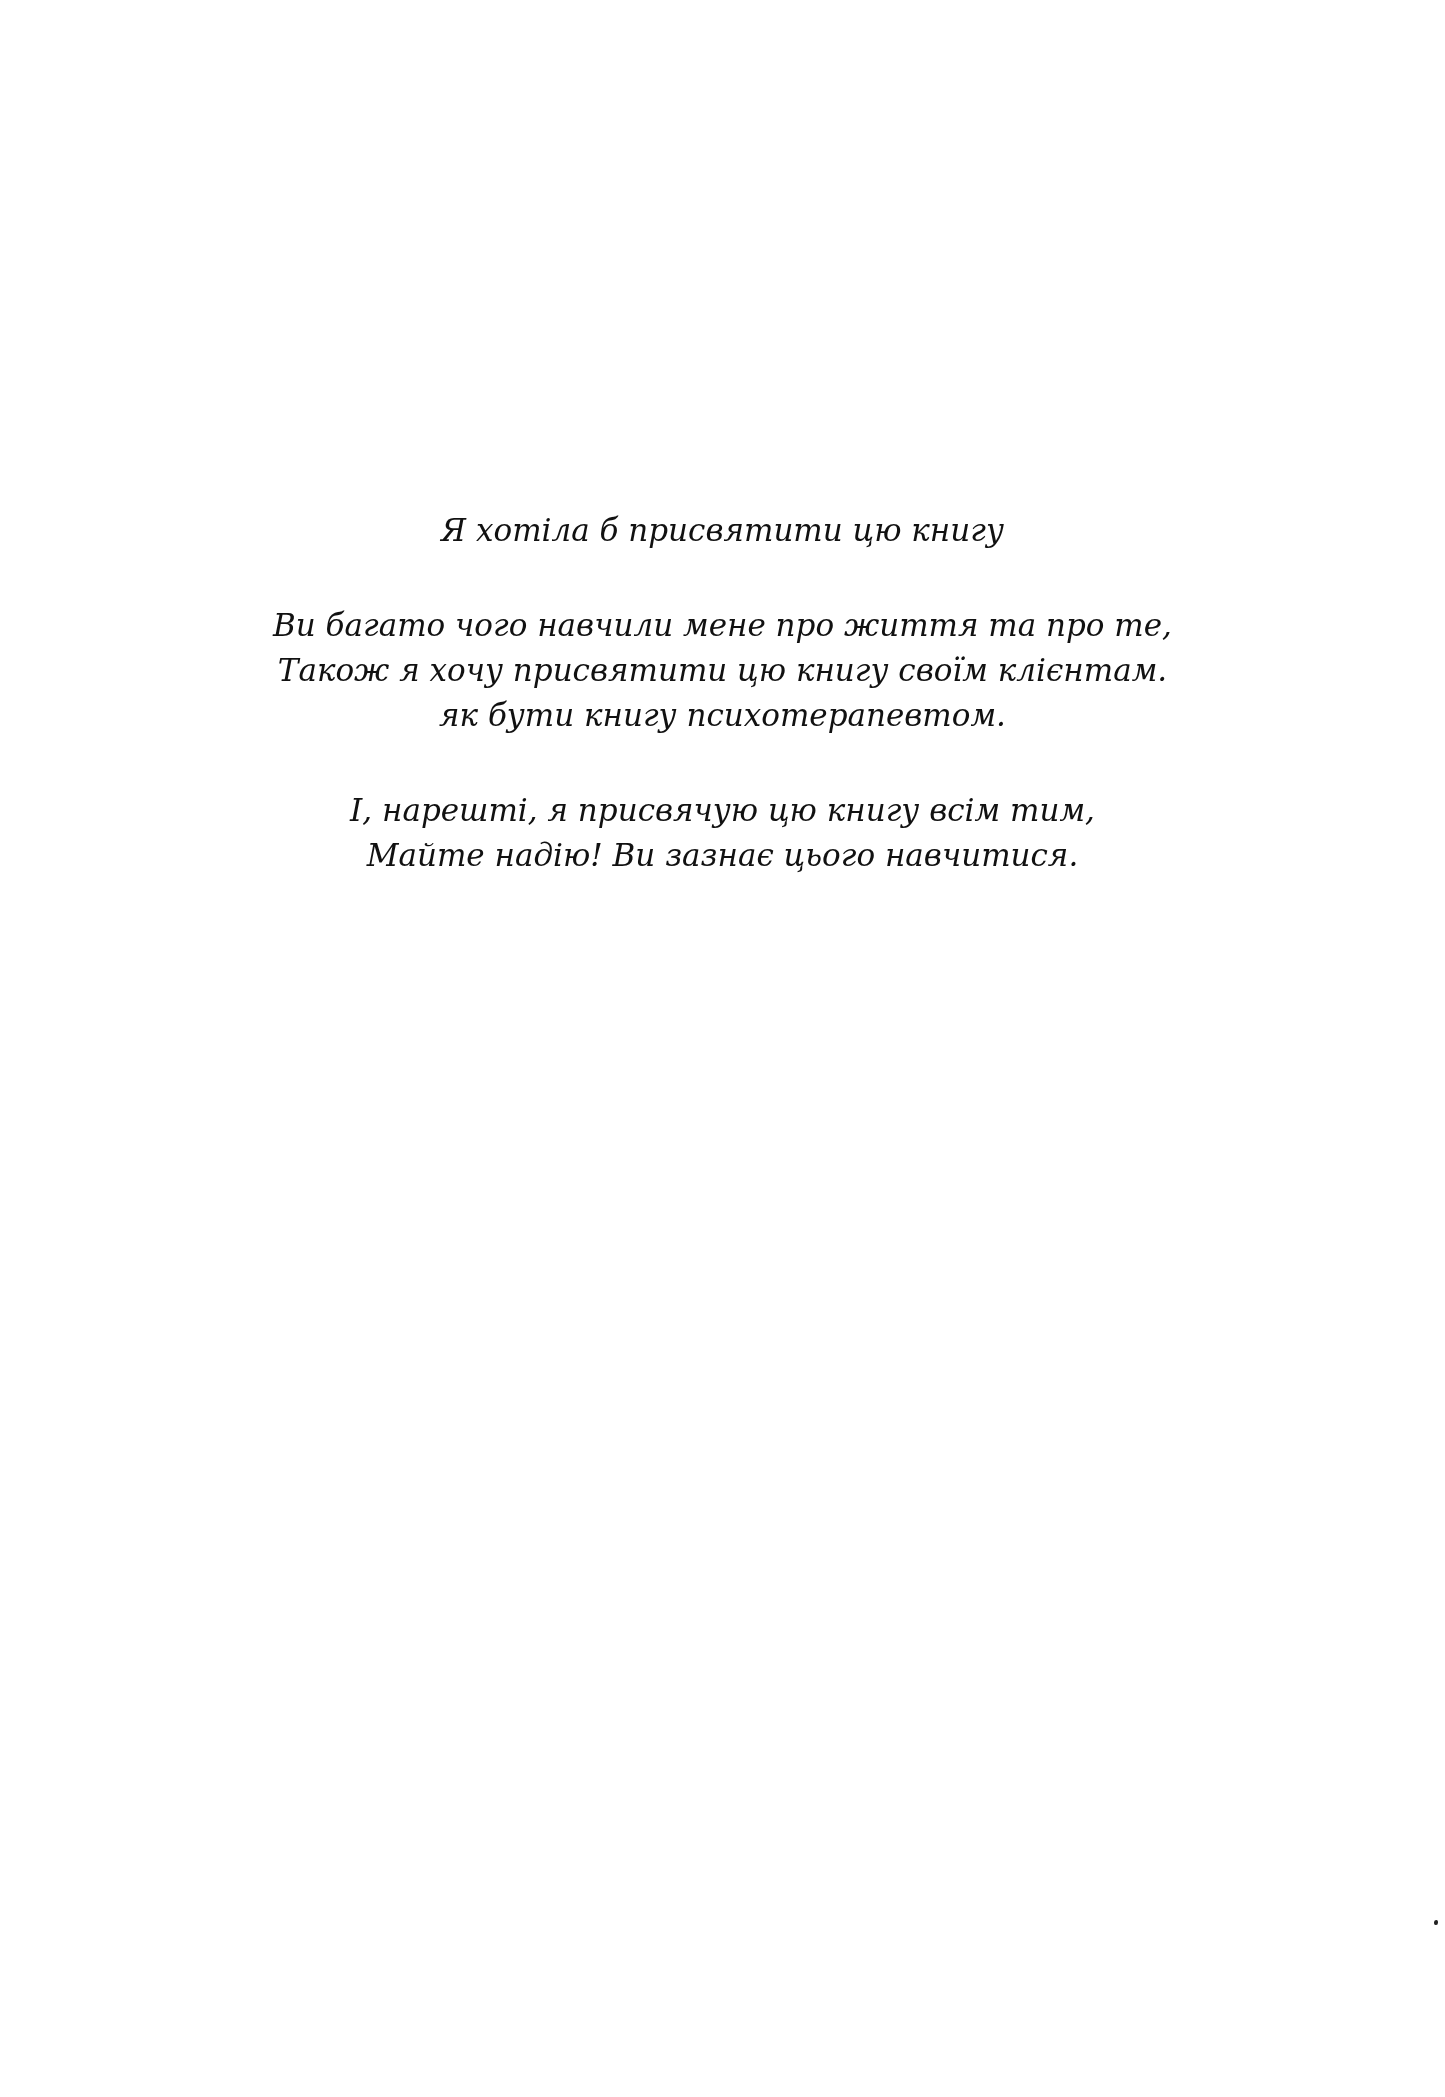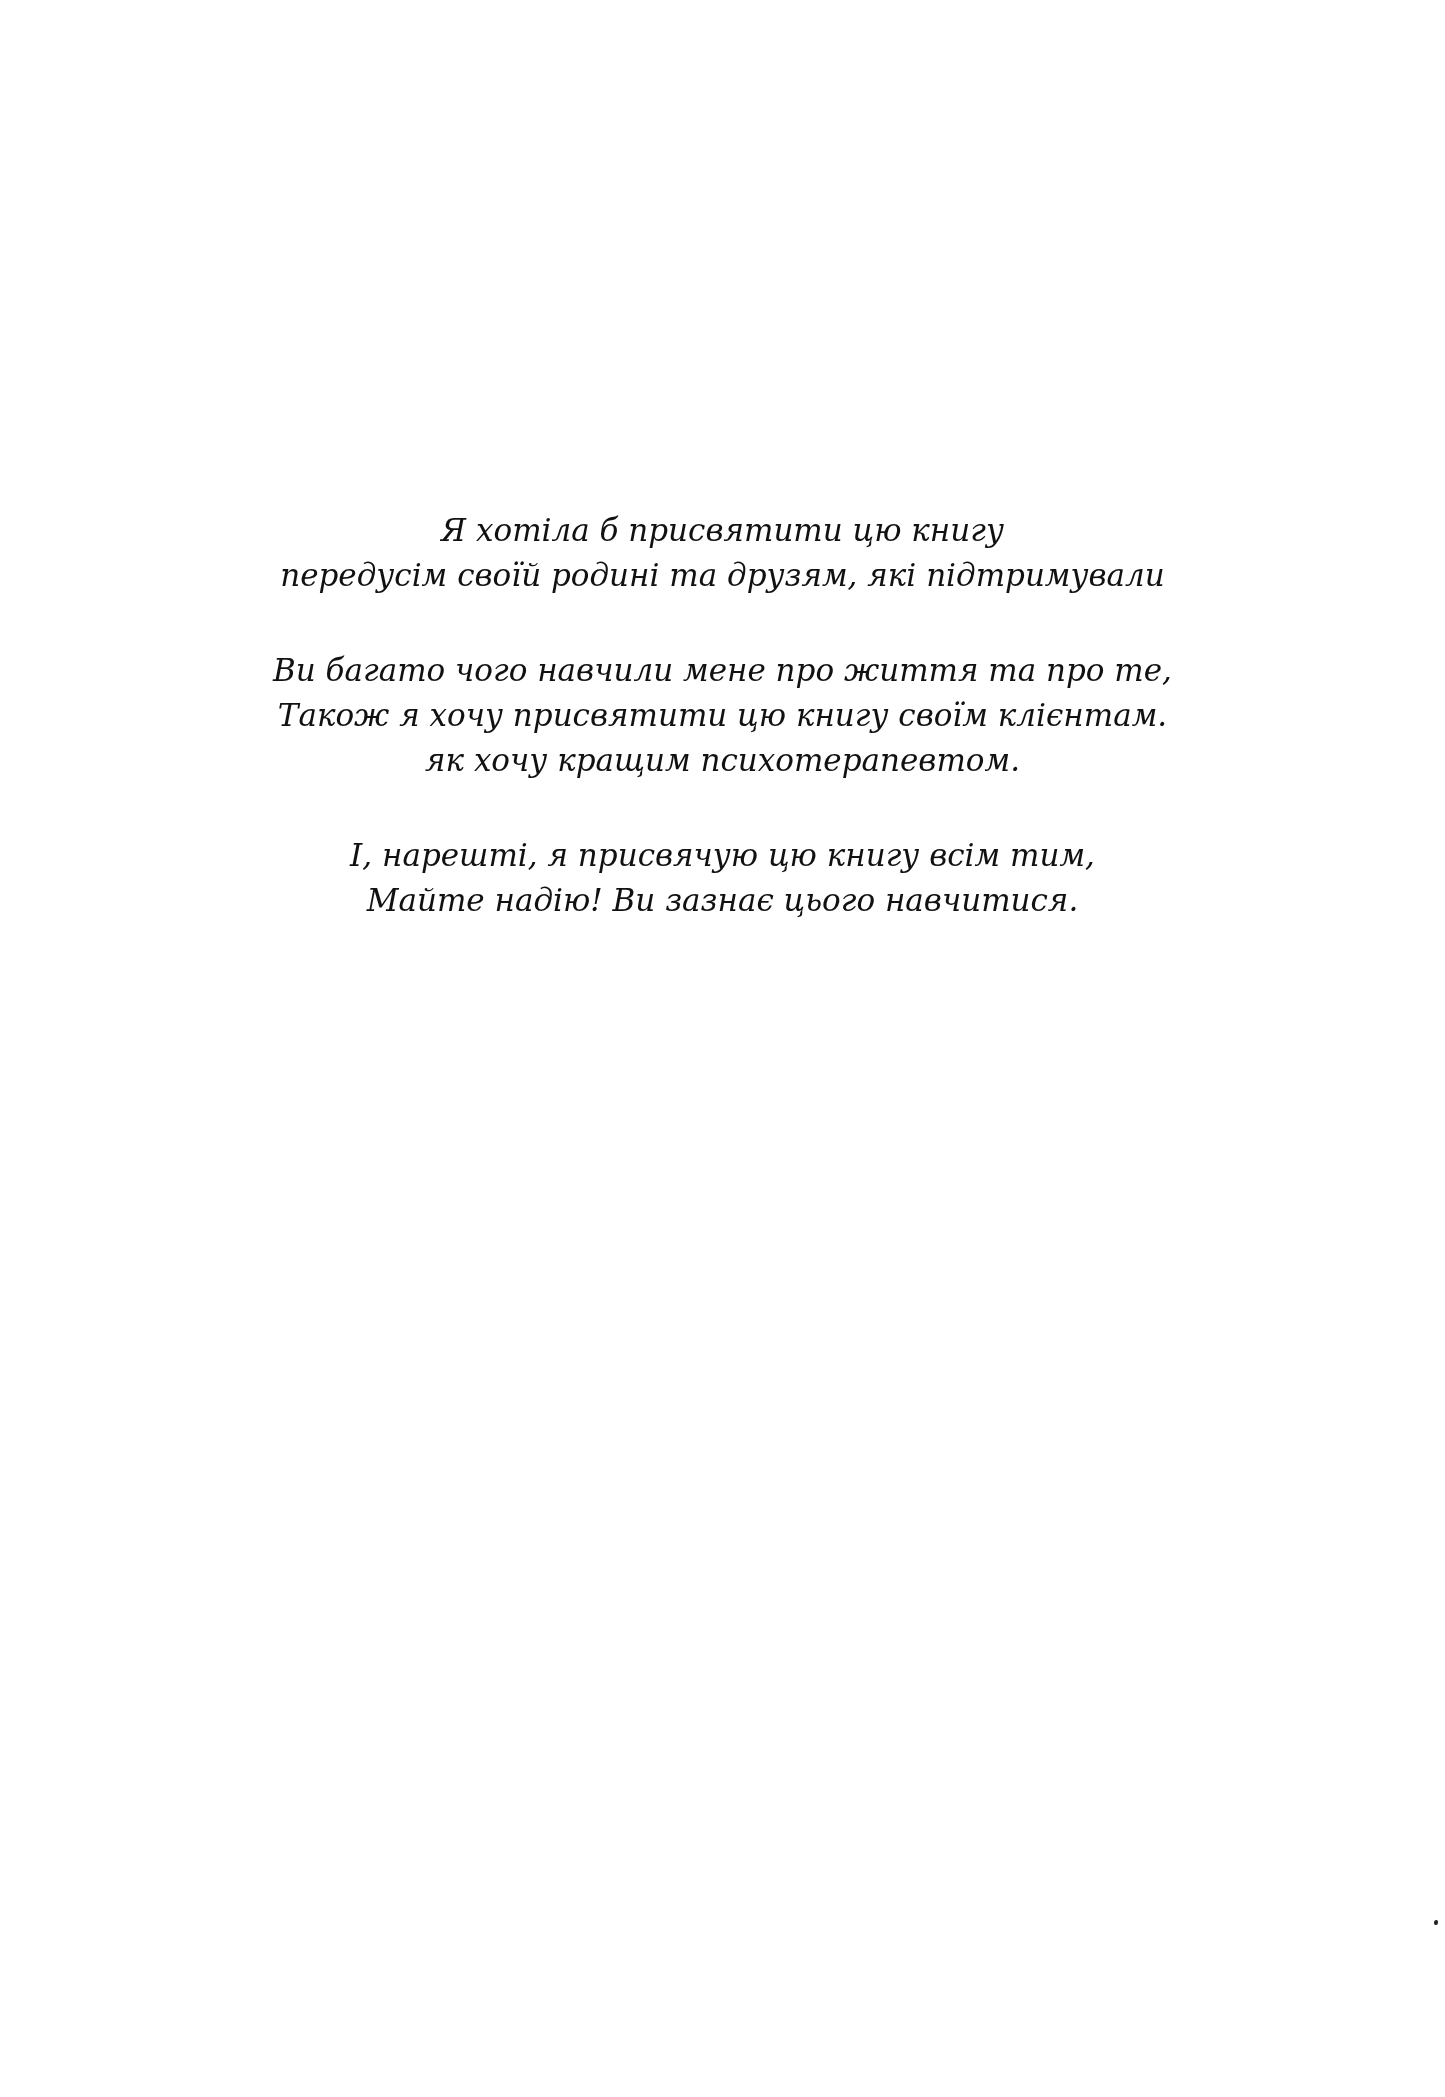--- a/index.html
+++ b/index.html
@@ -53,27 +53,26 @@
     }
   </style>
 </head>
 <body>
 
 <div class="page">
   <div class="dedication">
 
     <p class="para">
       <span class="line">Я хотіла б присвятити цю книгу</span>
-      <span class="line">передусім своїй родині та друзям, які підтримували</span>
     </p>
 
     <p class="para">
       <span class="line">Ви багато чого навчили мене про життя та про те,</span>
       <span class="line">Також я хочу присвятити цю книгу своїм клієнтам.</span>
-      <span class="line">як хочу кращим психотерапевтом.</span>
+      <span class="line">як бути книгу психотерапевтом.</span>
     </p>
 
     <p class="para">
       <span class="line">І, нарешті, я присвячую цю книгу всім тим,</span>
       <span class="line">Майте надію! Ви зазнає цього навчитися.</span>
     </p>
 
   </div>
 
   <div class="speck"></div>

